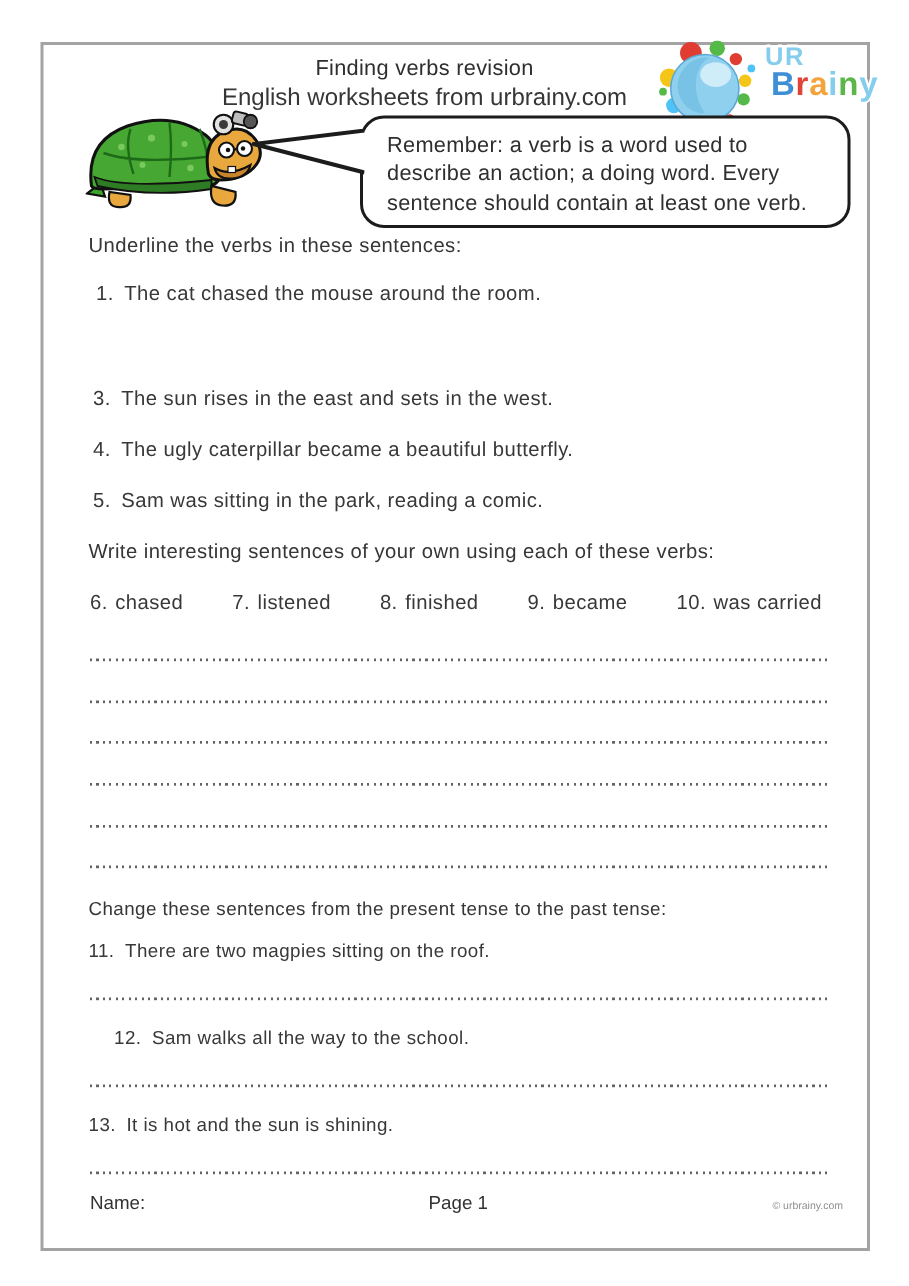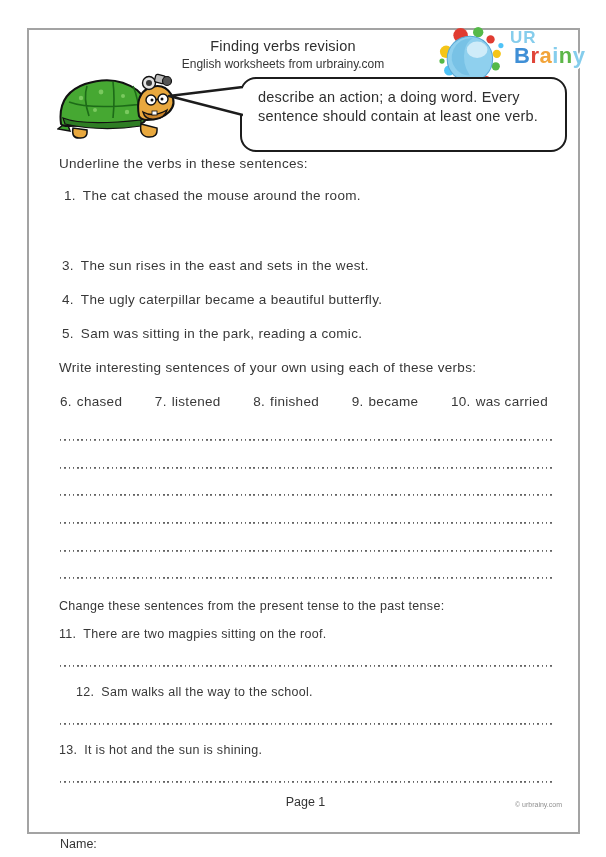--- a/index.html
+++ b/index.html
@@ -5,21 +5,21 @@
   * { margin:0; padding:0; box-sizing:border-box; }
   html,body { width:606px; height:857px; background:#ffffff; overflow:hidden;
     font-family:"Liberation Sans","DejaVu Sans",sans-serif; }
   .sheet { position:absolute; left:27px; top:28px; width:553px; height:806px;
     border:2px solid #a3a3a3; background:#fff; }
   .abs { position:absolute; }
 
   
   .titles { left:0; top:8px; width:508px; text-align:center; color:#2e2e2e; }
   .title { font-size:14.5px; letter-spacing:.2px; }
-  .subtitle { font-size:12px; margin-top:3px; color:#363636; }
+  .subtitle { font-size:16px; margin-top:3px; color:#363636; }
 
   
   .logo { top:-3px; right:-8px; width:152px; height:62px; }
   .logo-text-top { position:absolute; left:76px; top:1px; font-size:17px; font-weight:bold;
     color:#85cdec; letter-spacing:1px;
     text-shadow:-1.5px 0 #fff,1.5px 0 #fff,0 -1.5px #fff,0 1.5px #fff,-1px -1px #fff,1px 1px #fff,-1px 1px #fff,1px -1px #fff; }
   .logo-text-bottom { position:absolute; left:62px; top:16px; font-size:22px; font-weight:bold;
     letter-spacing:.5px;
     text-shadow:-1.5px 0 #fff,1.5px 0 #fff,0 -1.5px #fff,0 1.5px #fff,-1px -1px #fff,1px 1px #fff,-1px 1px #fff,1px -1px #fff;margin-left:18px; }
 
@@ -36,21 +36,21 @@
   .item .num { margin-right:7px; }
   .verbs-row { left:31px; top:364px; width:488px; display:flex; justify-content:space-between; }
   .verb { font-size:13.5px; color:#383838; letter-spacing:.3px; white-space:nowrap; }
   .verb .num { margin-right:5px; }
   .answer-line { left:31px; width:493px; height:3px;
     background:repeating-linear-gradient(90deg,#636363 0 1.4px,transparent 1.4px 4.3px);
     background-size:100% 1.8px; background-repeat:no-repeat; background-position:0 bottom; }
   .small { font-size:12.5px; }
 
   
-  .footer-name { left:31px; top:807px; font-size:12.5px; color:#333; }
+  .footer-name { left:31px; top:765px; font-size:12.5px; color:#333; }
   .footer-page { left:0; top:765px; width:553px; text-align:center; font-size:12.5px; color:#333; }
   .footer-copy { right:16px; top:771px; font-size:7px; color:#8f8f8f; }
 </style>
 </head>
 <body>
 
 <div class="sheet">
 
   <div class="abs titles">
     <div class="title">Finding verbs revision</div>
@@ -113,20 +113,21 @@
     <rect x="98" y="3" width="10" height="8" rx="2" transform="rotate(14 103 7)" fill="#bdbdbd" stroke="#111" stroke-width="1.3"></rect>
     <circle cx="110" cy="9" r="4.5" fill="#555" stroke="#111" stroke-width="1.2"></circle>
   </svg>
 
   <svg class="abs tail" viewBox="0 0 76 32">
     <polygon points="76,1 2,10 76,29" fill="#fff"></polygon>
     <path d="M76,1 L2,10 L76,29" fill="none" stroke="#1c1c1c" stroke-width="2.6" stroke-linejoin="round"></path>
   </svg>
 
   <div class="abs bubble">
+    <div>Remember: a verb is a word used to</div>
     <div>describe an action; a doing word. Every</div>
     <div>sentence should contain at least one verb.</div>
   </div>
 
   <div class="abs heading" style="left:30px; top:126px;">Underline the verbs in these sentences:</div>
 
   <div class="abs item" style="left:35px; top:158px;">
     <span class="num">1.</span><span>The cat chased the mouse around the room.</span>
   </div>
   <div class="abs item" style="left:33px; top:228px;">

